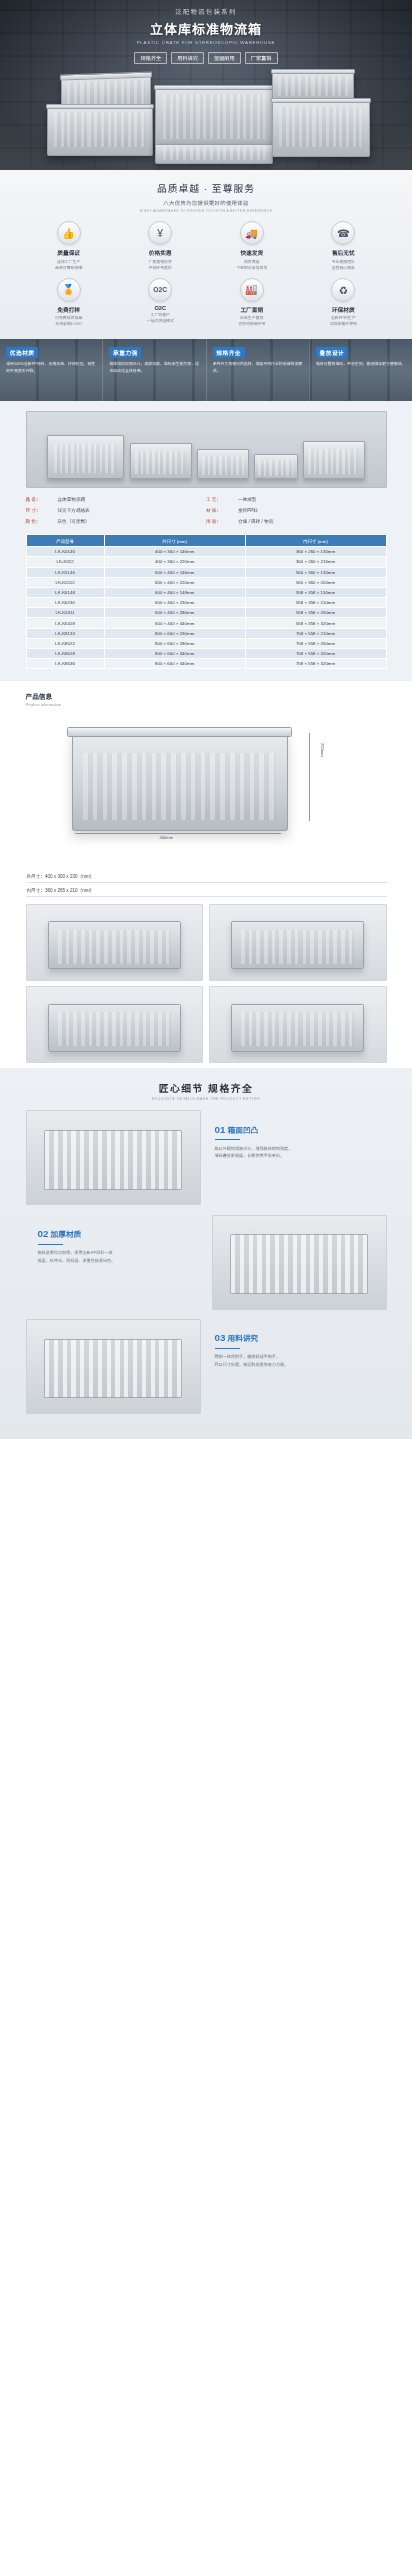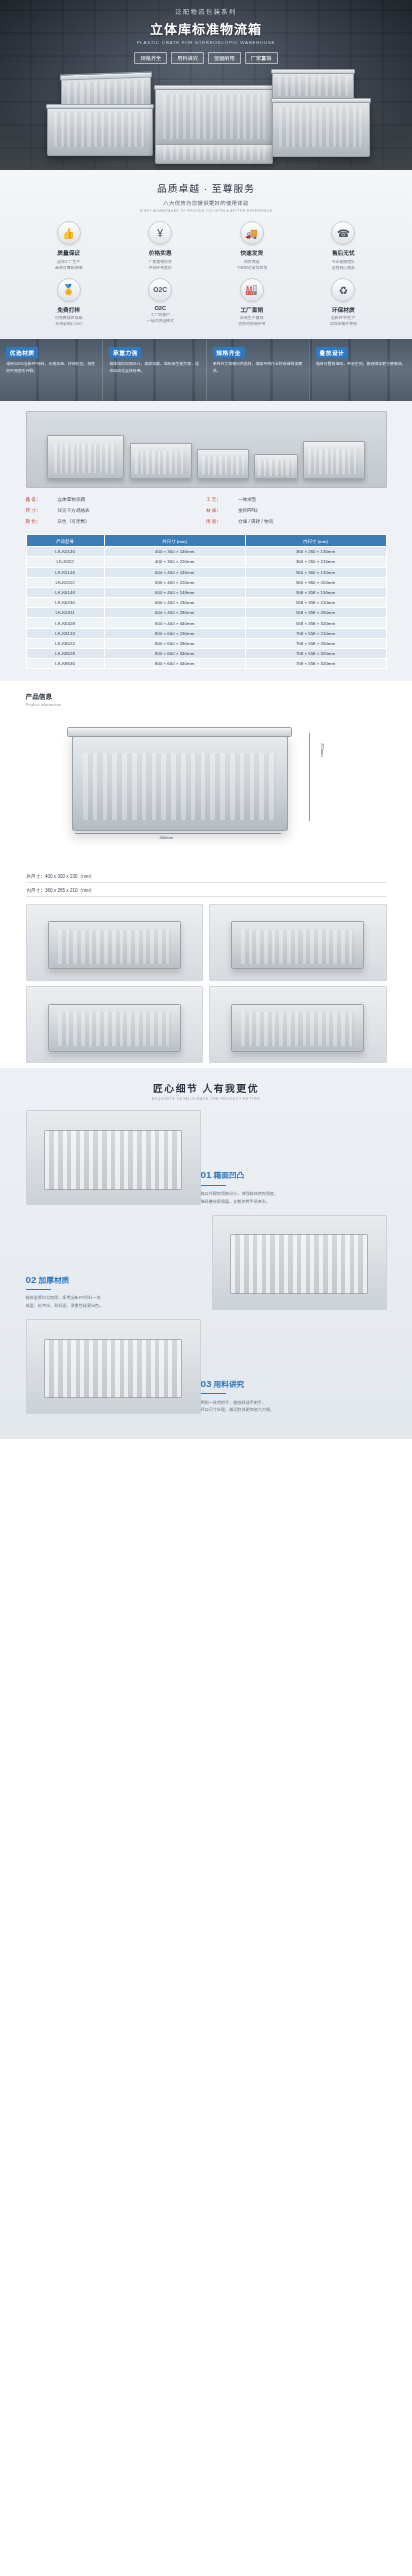--- a/index.html
+++ b/index.html
@@ -220,22 +220,22 @@
     content:""; position:absolute; left:7%; right:7%; top:16%; bottom:10%;
     background: repeating-linear-gradient(90deg, rgba(255,255,255,.5) 0 3.6px, rgba(0,0,0,.05) 3.6px 7.7px);
     opacity:.55;
   }
 
   
   .details { background: linear-gradient(180deg,#edf1f5 0%,#e3e8ed 100%); padding: 12.4px 0 15.5px; }
   .det-title { text-align:center; font-size: 9.8px; font-weight: bold; color: #2c3442; letter-spacing: 1.5px; }
   .det-en { text-align:center; font-size: 3.6px; color: #9aa3ad; margin-top: 2.6px; letter-spacing: 0.5px; }
   .det-list { width: 361px; margin: 9.3px auto 0; }
-  .det-item { display: flex; gap: 0; margin-bottom: 9.3px; align-items: flex-end; }
-  .det-item.rev { flex-direction: row-reverse; }
+  .det-item { display: flex; gap: 14px; margin-bottom: 9.3px; align-items: flex-start; }
+  .det-item.rev { flex-direction: row-reverse; margin-left: 12px; }
   .det-img {
     width: 175px; height: 95px; border: 0.5px solid #ccd2d8; border-radius: 1px;
     background: linear-gradient(180deg,#e9ebee 0%,#cbd1d6 100%); position: relative; overflow:hidden;
   }
   .det-img:after{
     content:""; position:absolute; left:10%; right:10%; top:20%; bottom:16%;
     background: repeating-linear-gradient(90deg, rgba(255,255,255,.55) 0 4.1px, rgba(0,0,0,.06) 4.1px 8.8px);
     border:0.5px solid rgba(140,148,156,.7); border-radius:1.5px;
   }
   .det-txt { flex: 1; padding-top: 13.4px; }
@@ -497,21 +497,21 @@
       <div class="gal">
           <div class="gal-crate"></div>
         </div>
       <div class="gal">
           <div class="gal-crate"></div>
         </div>
     </div>
   </section>
 
   <section class="details">
-    <div class="det-title">匠心细节  人有我更优</div>
+    <div class="det-title">匠心细节  规格齐全</div>
     <div class="det-en">EXQUISITE DETAILS MAKE THE PRODUCT BETTER</div>
     <div class="det-list">
 
       <div class="det-item">
         <div class="det-img"></div>
         <div class="det-txt">
           <div class="det-no">
             <span class="num">01</span>
             <span>箱面凹凸</span>
           </div>

